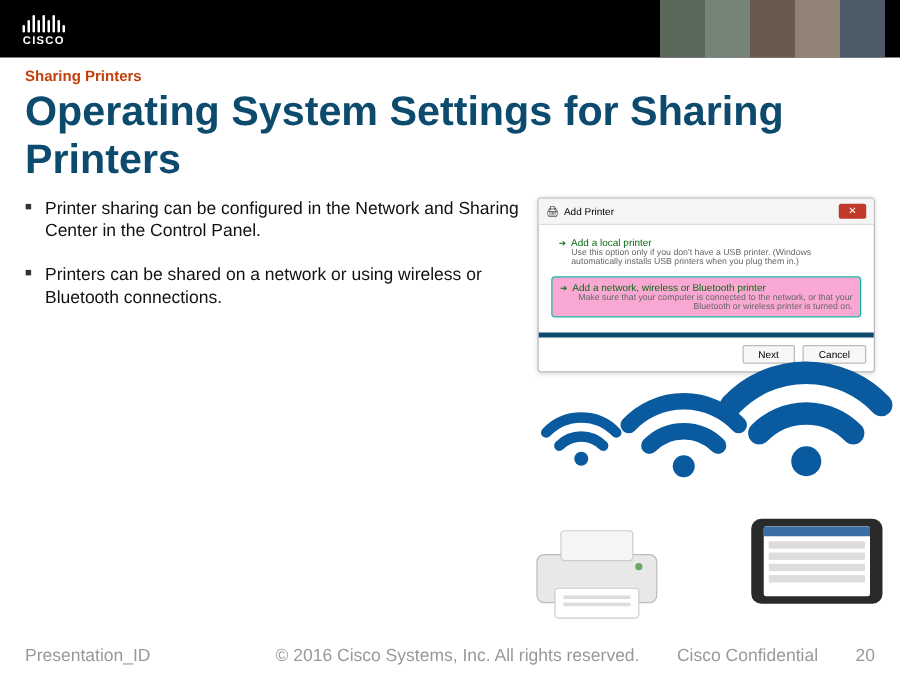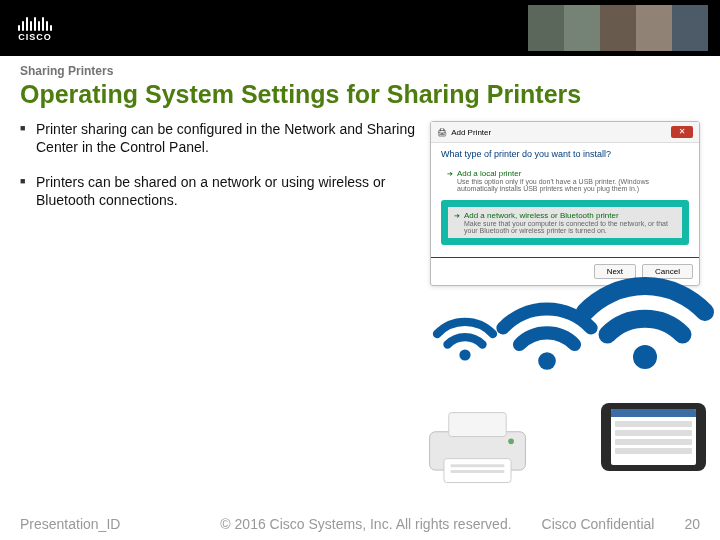--- a/index.html
+++ b/index.html
@@ -6,21 +6,21 @@
   body {
     width: 720px;
     height: 540px;
     font-family: Arial, Helvetica, sans-serif;
     background: #fff;
     position: relative;
     overflow: hidden;
   }
   .topbar {
     background: #000;
-    height: 56px;
+    height: 46px;
     display: flex;
     align-items: center;
     justify-content: space-between;
     padding: 0 12px 0 18px;
   }
   .logo {
     color: #fff;
     display: flex;
     flex-direction: column;
     align-items: center;
@@ -40,22 +40,22 @@
   .logo-text { font-size: 9px; font-weight: bold; letter-spacing: 1px; }
   .people-strip {
     width: 180px;
     height: 46px;
     background: linear-gradient(90deg,#6a7a6a 0 20%,#8a9a8a 20% 40%,#7a6a5a 40% 60%,#aa9a8a 60% 80%,#5a6a7a 80% 100%);
     opacity: .85;
   }
   .header {
     padding: 8px 20px 4px 20px;
   }
-  .kicker { font-size: 12px; font-weight: bold; color: #737373; }
-  .title { font-size: 25px; font-weight: bold; color: #4d7c0f; margin-top: 2px; }
+  .kicker { font-size: 12px; font-weight: bold; color: #c2410c; }
+  .title { font-size: 33px; font-weight: bold; color: #0c4a6e; margin-top: 2px; }
   .content {
     display: flex;
     padding: 8px 20px 0 20px;
     gap: 10px;
   }
   .bullets {
     flex: 0 0 400px;
     list-style: none;
   }
   .bullets li {
@@ -102,25 +102,25 @@
     background: #c0392b;
     color: #fff;
     text-align: center;
     line-height: 12px;
     font-size: 8px;
     border-radius: 2px;
   }
   .dialog-body { padding: 6px 10px 8px 10px; }
   .dialog-q { color: #003e7e; font-size: 9px; margin-bottom: 6px; }
   .opt { padding: 4px 6px; margin-bottom: 4px; }
-  .opt.sel { border: 7px solid #14b8a6; background: #e5e5e5; border-radius: 3px; }
+  .opt.sel { border: 1px solid #14b8a6; background: #f9a8d4; border-radius: 3px; text-align: right; }
   .opt-title { color: #0a6b12; display: flex; align-items: center; gap: 4px; }
   .opt-desc { color: #666; font-size: 7px; margin-left: 10px; }
   .arrow { color: #0a6b12; font-size: 7px; }
-  .dialog-btns { display: flex; justify-content: flex-end; gap: 6px; padding: 6px; border-top: 1px solid #0c4a6e; }
+  .dialog-btns { display: flex; justify-content: flex-end; gap: 6px; padding: 6px; border-top: 4px solid #0c4a6e; }
   .dialog-btns div { border: 1px solid #bbb; border-radius: 2px; padding: 2px 12px; font-size: 8px; background: #f7f7f7; }
   .wifi-art {
     position: relative;
     height: 175px;
     margin-top: 2px;
   }
   .wifi {
     position: absolute;
   }
   .wifi svg { display: block; }
@@ -200,21 +200,20 @@
 
   <div class="rightcol">
 
     <div class="dialog">
       <div class="dialog-title">
         <span>🖨</span>
         <span>Add Printer</span>
         <span class="close-x">✕</span>
       </div>
       <div class="dialog-body">
-        <div class="dialog-q">What type of printer do you want to install?</div>
         <div class="opt">
           <div class="opt-title">
               <span class="arrow">➔</span>
               <span>Add a local printer</span>
             </div>
           <div class="opt-desc">Use this option only if you don't have a USB printer. (Windows automatically installs USB printers when you plug them in.)</div>
         </div>
         <div class="opt sel">
           <div class="opt-title">
               <span class="arrow">➔</span>

